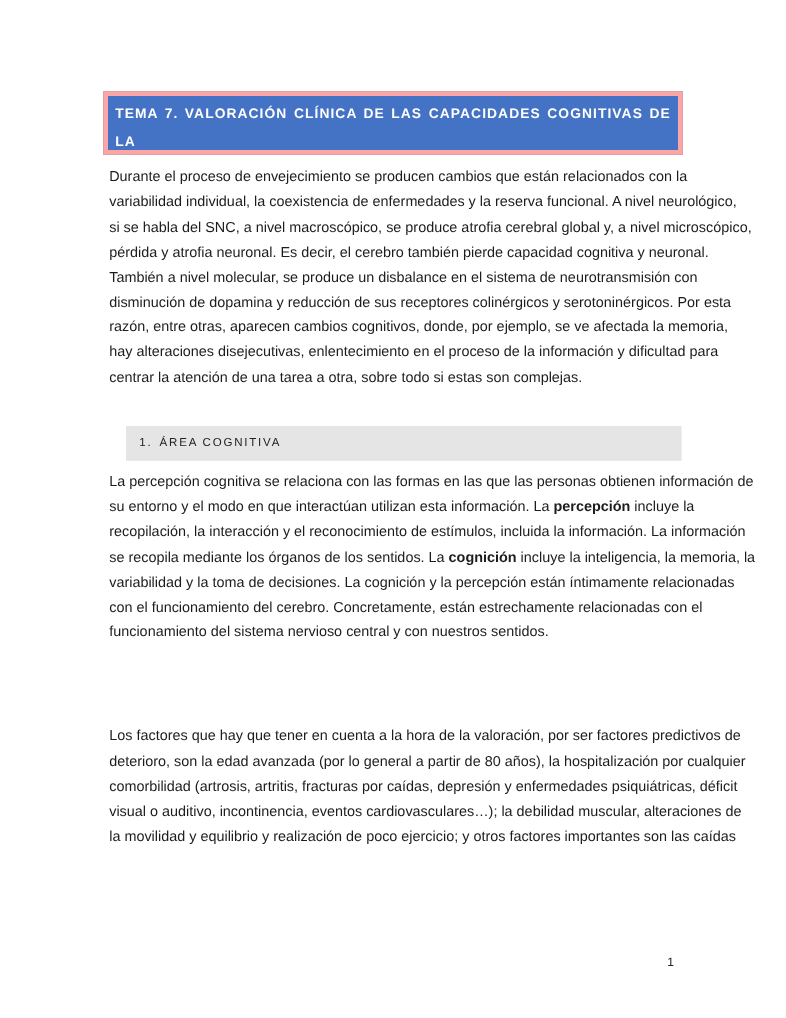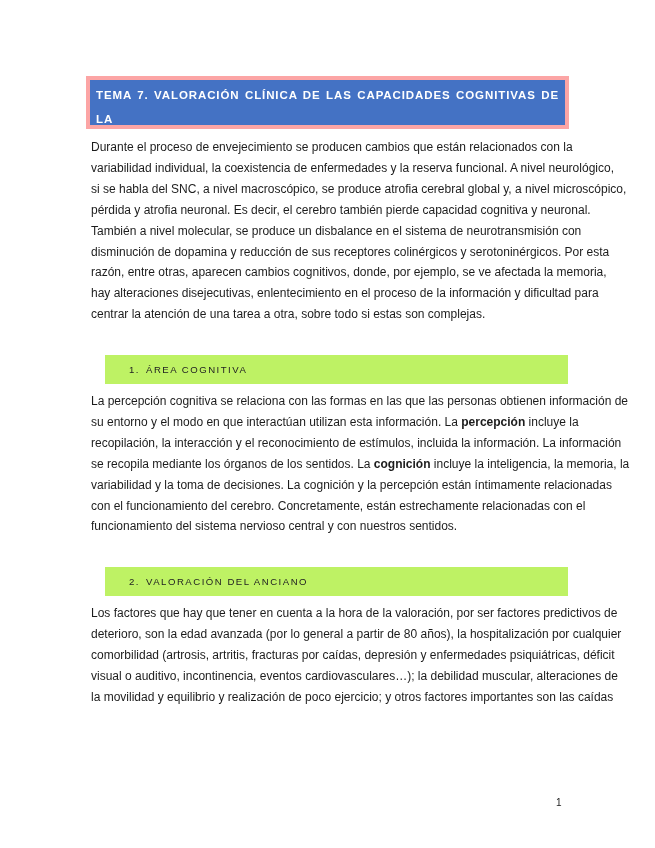--- a/index.html
+++ b/index.html
@@ -12,22 +12,22 @@
                  padding: 3px 6px 0 6px; }
     .title-text { color: #ffffff; font-weight: bold; font-size: 11.5px; line-height: 24px;
                   letter-spacing: 0.9px; text-align: justify; text-align-last: left; margin: 0; }
 
     .para { position: absolute; left: 91px; width: 476px; font-size: 12px; line-height: 20.9px;
             text-align: justify; margin: 0; color: #1c1c1c; }
     .para .line { display: block; text-align: justify; text-align-last: justify; white-space: nowrap; }
     .para .line.last { text-align-last: left; }
     .para b { font-weight: bold; }
 
-    .sec-box { position: absolute; left: 105px; width: 463px; height: 29px; background: #bef264;
-               box-sizing: border-box; padding-left: 24px; }
+    .sec-box { position: absolute; left: 105px; width: 463px; height: 29px; background: #e5e5e5;
+               box-sizing: border-box; padding-left: 11px; }
     .sec-text { font-size: 9.6px; line-height: 29px; letter-spacing: 1.5px; color: #222;
                 white-space: nowrap; }
     .sec-num { margin-right: 6px; }
 
     .page-number { position: absolute; left: 556px; top: 797px; font-size: 10px; color: #222; }
   </style>
 </head>
 <body>
 
 <div class="page">
@@ -60,25 +60,20 @@
   <div class="para" style="top:391px;">
     <span class="line">La percepción cognitiva se relaciona con las formas en las que las personas obtienen información de</span>
     <span class="line"><span>su entorno y el modo en que interactúan utilizan esta información. La </span><b>percepción</b><span> incluye la</span></span>
     <span class="line">recopilación, la interacción y el reconocimiento de estímulos, incluida la información. La información</span>
     <span class="line"><span>se recopila mediante los órganos de los sentidos. La </span><b>cognición</b><span> incluye la inteligencia, la memoria, la</span></span>
     <span class="line">variabilidad y la toma de decisiones. La cognición y la percepción están íntimamente relacionadas</span>
     <span class="line">con el funcionamiento del cerebro. Concretamente, están estrechamente relacionadas con el</span>
     <span class="line last">funcionamiento del sistema nervioso central y con nuestros sentidos.</span>
   </div>
 
-  <div class="sec-box" style="top:567px;">
-    <span class="sec-text">
-      <span class="sec-num">2.</span><span>VALORACIÓN DEL ANCIANO</span>
-    </span>
-  </div>
 
   <div class="para" style="top:603px;">
     <span class="line">Los factores que hay que tener en cuenta a la hora de la valoración, por ser factores predictivos de</span>
     <span class="line">deterioro, son la edad avanzada (por lo general a partir de 80 años), la hospitalización por cualquier</span>
     <span class="line">comorbilidad (artrosis, artritis, fracturas por caídas, depresión y enfermedades psiquiátricas, déficit</span>
     <span class="line">visual o auditivo, incontinencia, eventos cardiovasculares…); la debilidad muscular, alteraciones de</span>
     <span class="line">la movilidad y equilibrio y realización de poco ejercicio; y otros factores importantes son las caídas</span>
   </div>
 
   <div class="page-number">1</div>

